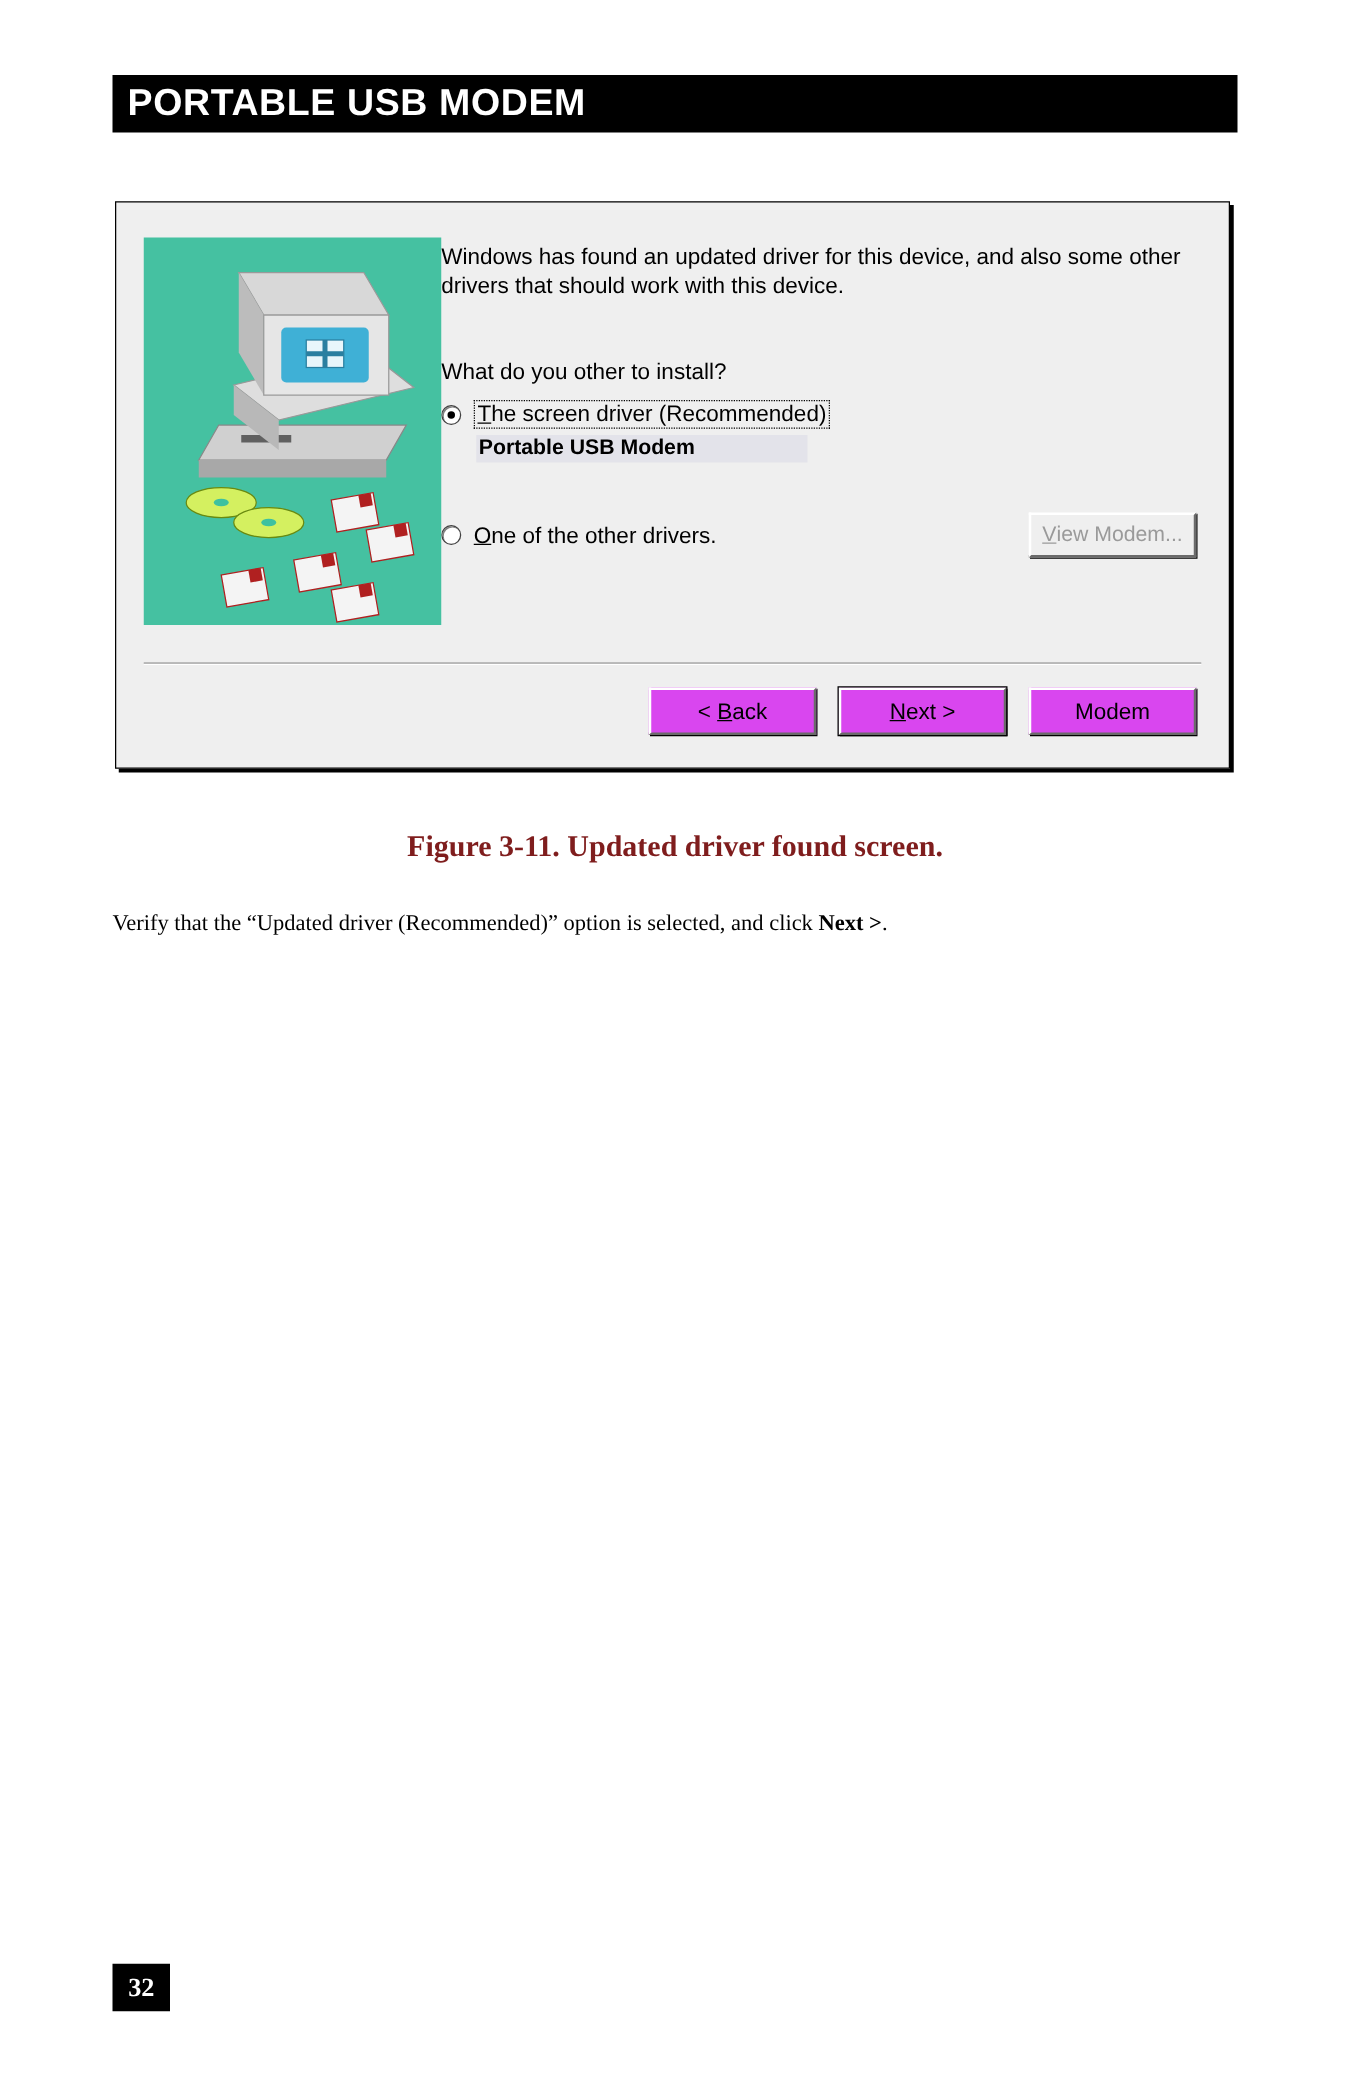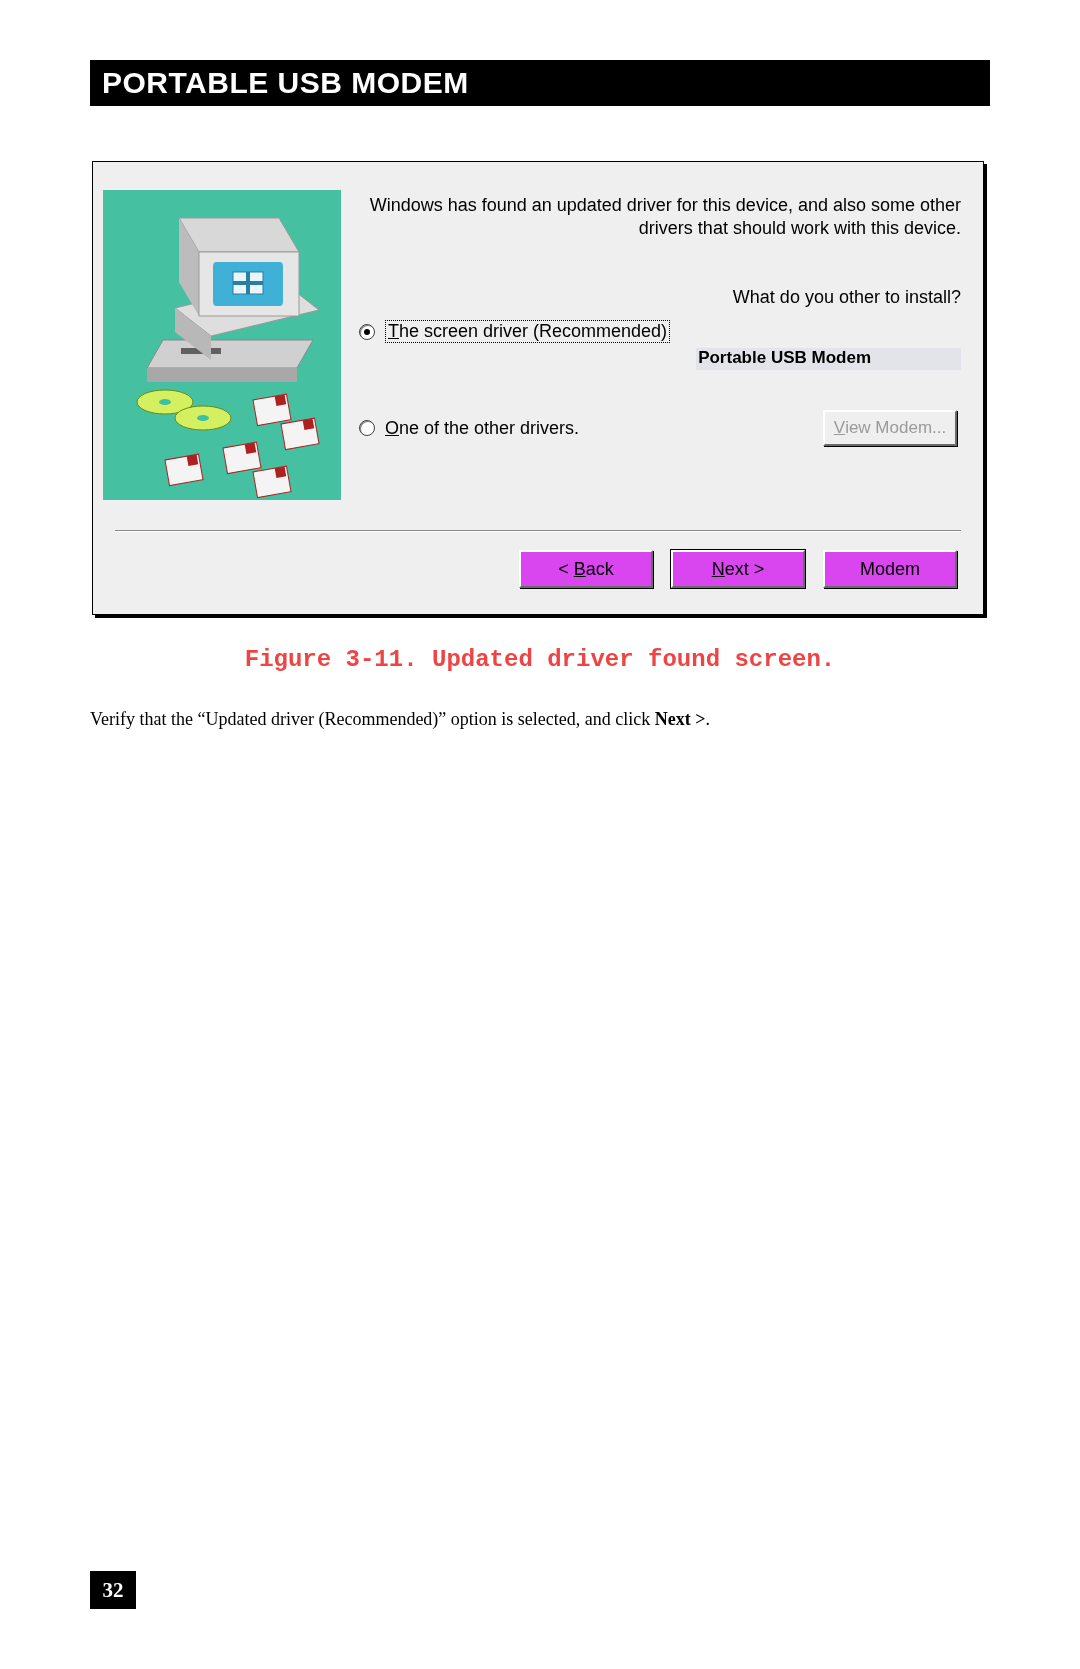--- a/index.html
+++ b/index.html
@@ -55,23 +55,21 @@
     padding: 5px 8px 6px 8px;
     border-bottom: 1px solid #6a6a6a;
     background: #3a0aa0;
   }
   .titlebar { background:#3b0b9f; }
   .titlebar { background:#3a0c9e; }
   .titlebar { background:#3e0db4; }
   .titlebar { background:#340aa0; }
   .dialog-body {
     display: flex;
-    padding: 28px 22px 10px 10px;
-    gap: 18px;
-    text-align: right;
+    padding: 28px 22px 10px 22px;
   }
   .illustration {
     width: 238px;
     height: 310px;
     background: #47c0a0;
     background: #3fc0a0;
     background: #47c1a1;
     background: #3ec1a0;
     background: #45c1a1;
     flex: 0 0 238px;
@@ -164,26 +162,26 @@
     border-bottom: 2px solid #6b6b6b;
     box-shadow: 1px 1px 0 #000;
     display:flex; align-items:center; justify-content:center;
     color:#000;
   }
   .win-btn.default {
     outline: 1px solid #000;
   }
   .caption {
     text-align: center;
-    font-family: Liberation Mono, monospace;
+    font-family: Liberation Serif, serif;
     font-weight: bold;
     font-size: 24px;
-    margin-top: 31px;
+    margin-top: 50px;
     margin-bottom: 34px;
-    color:#ef4444;
+    color:#7f1d1d;
   }
   .body-text {
     font-family: Georgia, "Times New Roman", serif;
     font-size: 18px;
     line-height: 1.35;
     color:#000;
     padding-right: 8px;
   }
   .body-text b { font-weight: bold; }
   .page-number {

